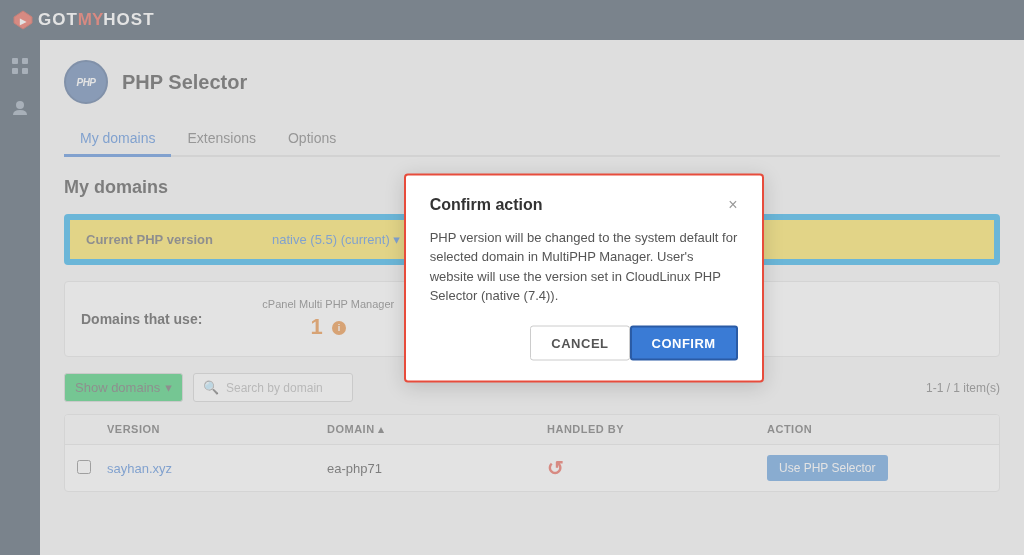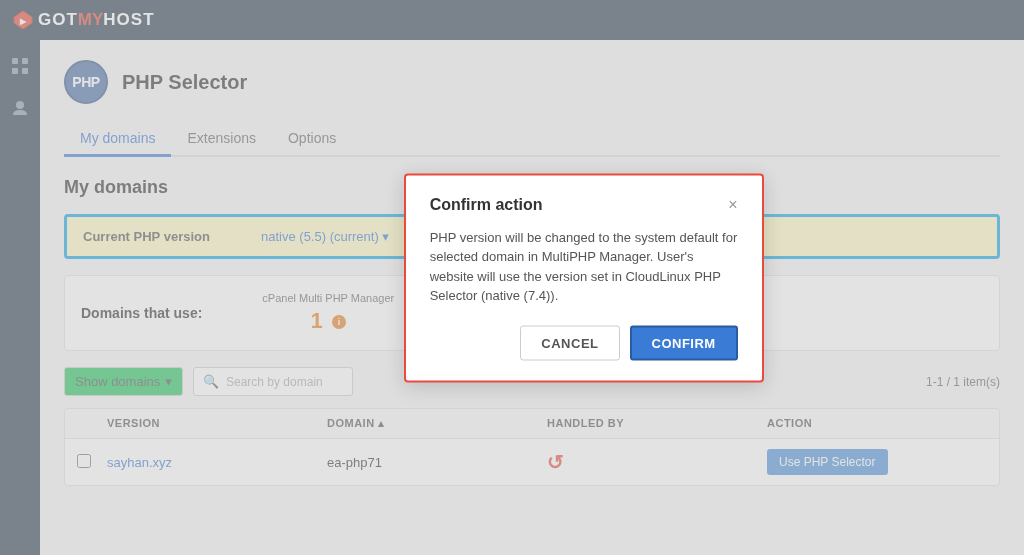--- a/index.html
+++ b/index.html
@@ -114,28 +114,28 @@
     
     .section-title {
       font-size: 18px;
       font-weight: 600;
       color: #333;
       margin-bottom: 16px;
     }
 
     
     .php-version-row {
-      background: #fef9c3;
-      border: 3px solid #0ea5e9;
+      background: #fde047;
+      border: 6px solid #0ea5e9;
       border-radius: 4px;
       padding: 12px 16px;
       display: flex;
       align-items: center;
       margin-bottom: 16px;
-      gap: 28px;
+      gap: 36px;
     }
     .php-version-label {
       font-size: 13px;
       font-weight: 600;
       color: #555;
       min-width: 150px;
     }
     .php-version-value {
       font-size: 13px;
       color: #3a7bd5;
@@ -334,21 +334,20 @@
     }
     .modal-body {
       font-size: 13px;
       color: #555;
       line-height: 1.5;
       margin-bottom: 20px;
     }
     .modal-footer {
       display: flex;
       justify-content: flex-end;
-      gap: 10px;
     }
     .btn-cancel {
       background: #fff;
       border: 1px solid #ccc;
       border-radius: 3px;
       padding: 8px 20px;
       font-size: 13px;
       color: #555;
       cursor: pointer;
       font-weight: 600;
@@ -395,21 +394,21 @@
       <circle cx="9" cy="6" r="4" fill="#8899aa"></circle>
       <path d="M2 16 Q2 11 9 11 Q16 11 16 16" fill="#8899aa"></path>
     </svg>
   </div>
 </div>
 
 <div class="main">
 
   <div class="page-header">
     <div class="php-icon-circle">
-      <span style="font-size:14px;font-weight:900;letter-spacing:-0.5px;">PHP</span>
+      <span style="font-size:10px;font-weight:900;letter-spacing:-0.5px;font-style:italic;">PHP</span>
     </div>
     <span class="page-title-text">PHP Selector</span>
   </div>
 
   <div class="tabs">
     <span class="tab active">My domains</span>
     <span class="tab">Extensions</span>
     <span class="tab">Options</span>
   </div>
 

